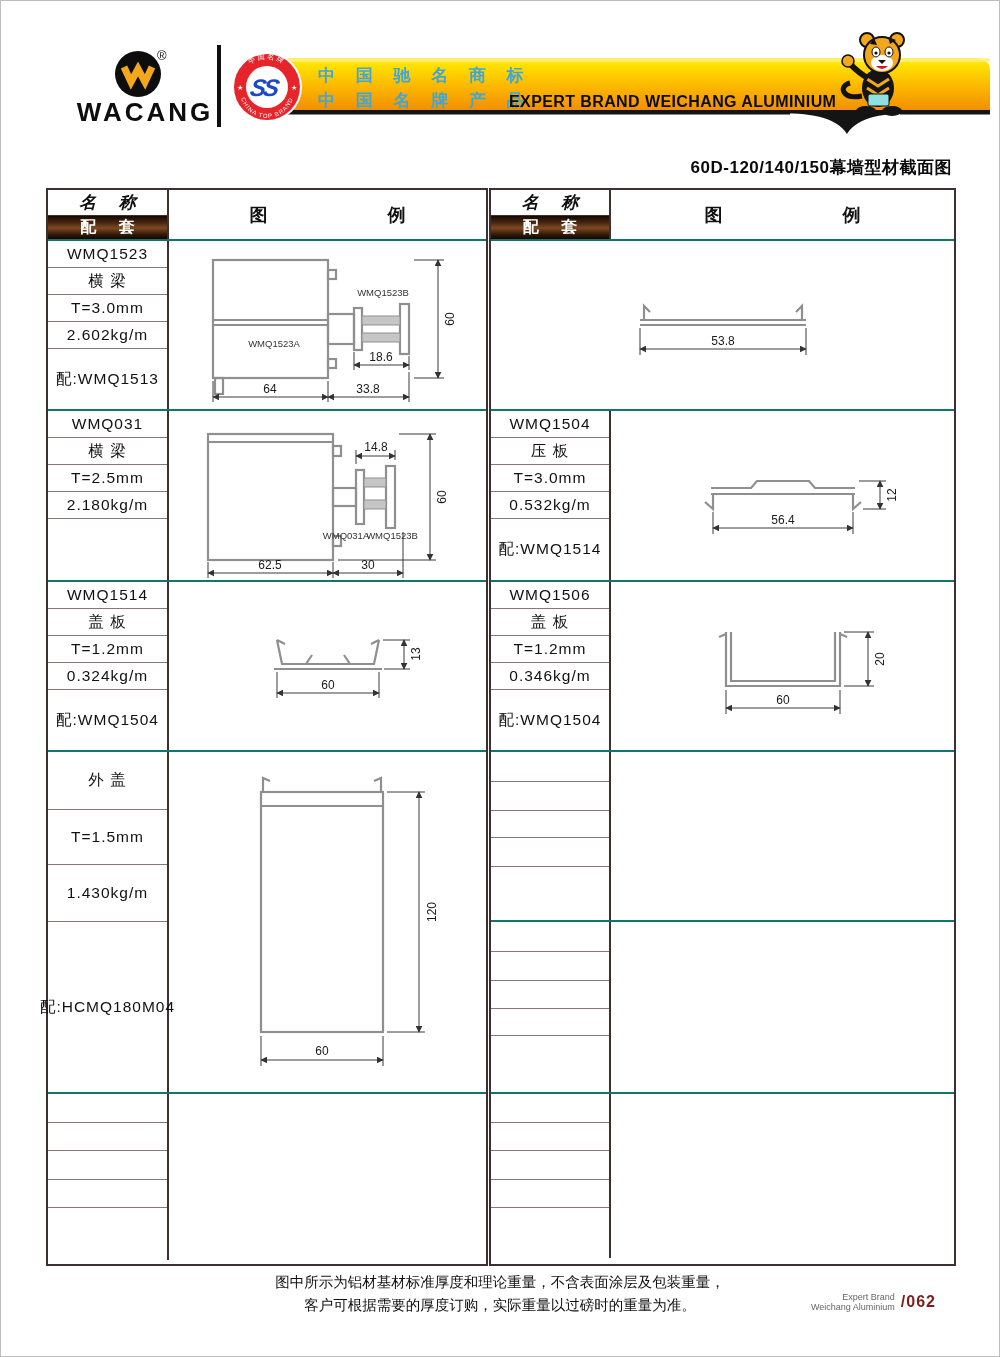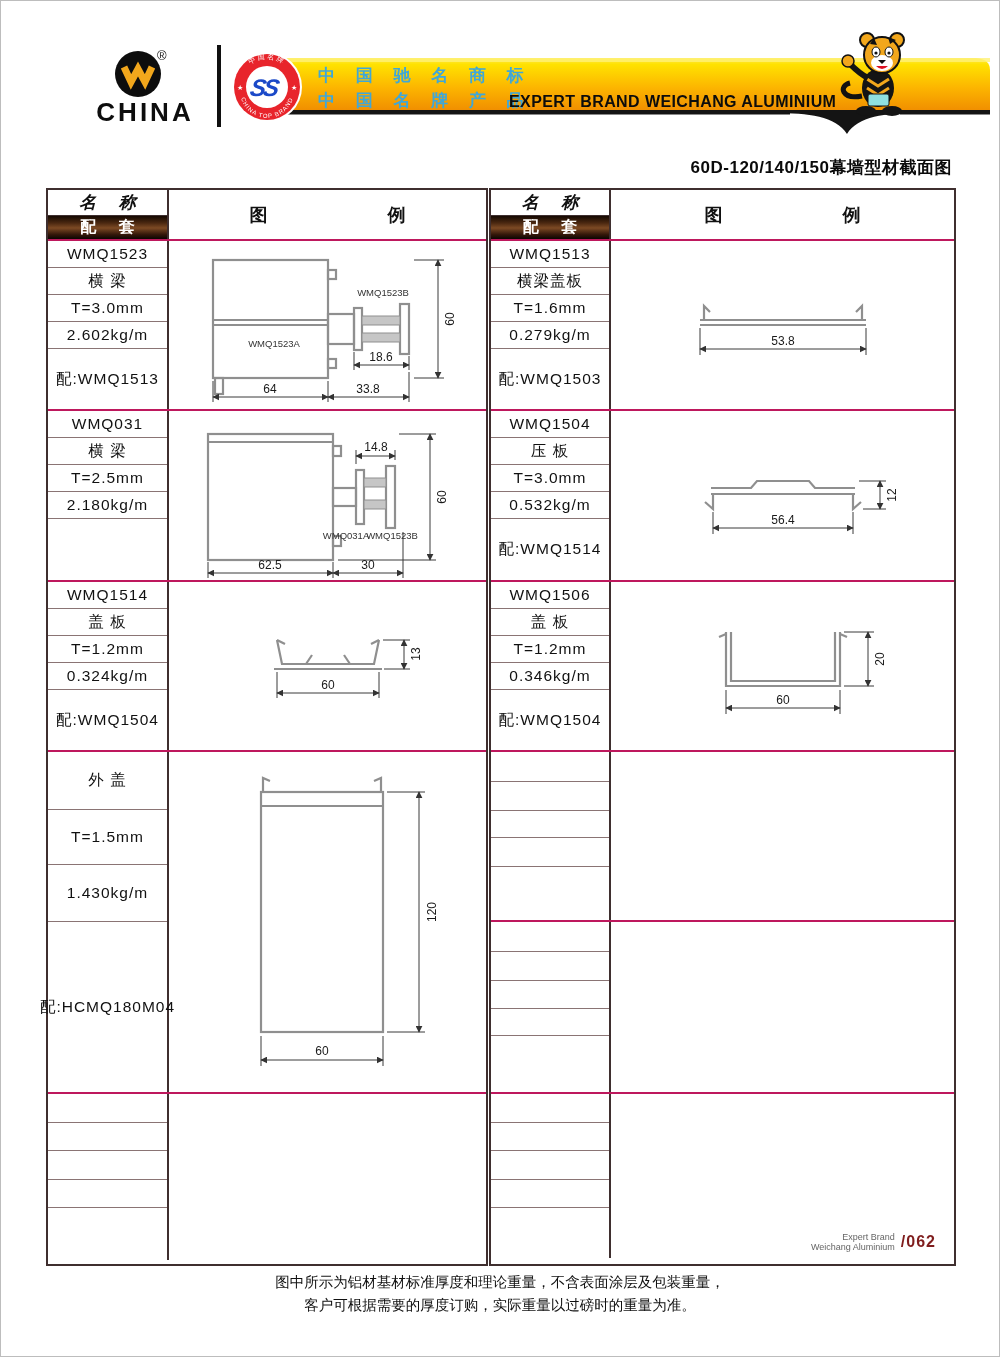--- a/index.html
+++ b/index.html
@@ -33,50 +33,50 @@
   .thead .tlabel{display:flex;flex-direction:column;}
   .th-name{height:25px;display:flex;align-items:center;justify-content:center;font-size:17px;font-weight:bold;
            letter-spacing:9px;text-indent:9px;border-bottom:1px solid #3f2f2f;font-style:italic;}
   .th-mate{flex:1;display:flex;align-items:center;justify-content:center;color:#fff;font-size:16px;font-weight:bold;
            letter-spacing:9px;text-indent:9px;
            background:linear-gradient(180deg,#140801 0%,#4a2710 30%,#7d4a24 52%,#35180a 80%,#0c0502 100%);}
   .tlegend{flex:1;display:flex;align-items:center;justify-content:center;font-size:18px;font-weight:bold;
            letter-spacing:3.2em;text-indent:3.2em;}
   .tlabel{width:121px;border-right:2px solid #3f2f2f;display:flex;flex-direction:column;box-sizing:border-box;}
   .ptable.right .tlabel{width:120px;}
-  .block{display:flex;border-top:2px solid #be185d;box-sizing:border-box;}
+  .block{display:flex;border-top:2px solid #0f766e;box-sizing:border-box;}
   .cell{display:flex;align-items:center;justify-content:center;font-size:15.5px;letter-spacing:1px;
         border-bottom:1px solid #8a7474;box-sizing:border-box;white-space:nowrap;}
   .cell:last-child{border-bottom:none;flex:1;}
   .tdiag{flex:1;position:relative;display:flex;align-items:center;justify-content:center;overflow:hidden;}
 
   svg text{font-family:"Liberation Sans","DejaVu Sans",sans-serif;}
   .prof{stroke:#8f8f8f;stroke-width:2.2;fill:none;stroke-linejoin:miter;}
   .web{fill:#c6c6c6;stroke:#8f8f8f;stroke-width:1;}
   .dim{stroke:#3a3a3a;stroke-width:1;fill:none;}
   .dimtxt{font-size:12px;fill:#1a1a1a;text-anchor:middle;}
   .lbltxt{font-size:9.5px;fill:#333;text-anchor:middle;}
 
   
   .foot-note{top:1271px;left:0;right:0;text-align:center;font-size:14.5px;line-height:23px;color:#101010;}
-  .pageno{top:1232px;right:64px;display:flex;align-items:center;gap:6px;}
+  .pageno{top:1292px;right:64px;display:flex;align-items:center;gap:6px;}
   .pageno .small{font-size:9px;line-height:10px;color:#666;text-align:right;}
   .pageno .num{font-size:16px;font-weight:bold;color:#7f1d1d;letter-spacing:1px;}
 </style>
 </head>
 <body>
 
 <div class="page">
 
   <svg class="abs logo-circle" width="48" height="48" viewBox="0 0 48 48">
     <circle cx="24" cy="24" r="23" fill="#0d0d0d"></circle>
     <polyline points="10,17 17,32 24,19 31,32 38,17" stroke="#f2a71c" stroke-width="7" fill="none"></polyline>
   </svg>
   <div class="abs reg-mark">®</div>
-  <div class="abs logo-text">CHINA</div>
+  <div class="abs logo-text">WACANG</div>
   <div class="abs hdr-divider"></div>
 
   <svg class="abs banner-svg" width="722" height="105" viewBox="0 0 722 105">
     <defs>
       <linearGradient id="gold" x1="0" y1="0" x2="0" y2="1">
         <stop offset="0" stop-color="#ffe94d"></stop>
           <stop offset="0.12" stop-color="#ffe200"></stop>
         <stop offset="0.55" stop-color="#fcb500"></stop>
           <stop offset="1" stop-color="#f08c00"></stop>
       </linearGradient>
@@ -330,27 +330,20 @@
   <div class="ptable right">
     <div class="thead">
       <div class="tlabel">
         <div class="th-name">名 称</div>
         <div class="th-mate">配 套</div>
       </div>
       <div class="tlegend">图 例</div>
     </div>
 
     <div class="block" style="height:170px">
-      <div class="tlabel">
-        <div class="cell" style="height:27px">WMQ1513</div>
-        <div class="cell" style="height:27px">横梁盖板</div>
-        <div class="cell" style="height:27px">T=1.6mm</div>
-        <div class="cell" style="height:27px">0.279kg/m</div>
-        <div class="cell">配:WMQ1503</div>
-      </div>
       <div class="tdiag">
         <svg width="330" height="120" viewBox="0 0 330 120">
           <defs>
               <marker id="ar5" viewBox="0 0 10 10" refX="9" refY="5" markerWidth="7" markerHeight="7" orient="auto-start-reverse">
                 <path d="M0,0L10,5L0,10z" fill="#333"></path>
               </marker>
             </defs>
           <g class="prof">
             <line x1="82" y1="55" x2="248" y2="55"></line>
               <line x1="82" y1="60" x2="248" y2="60"></line>

